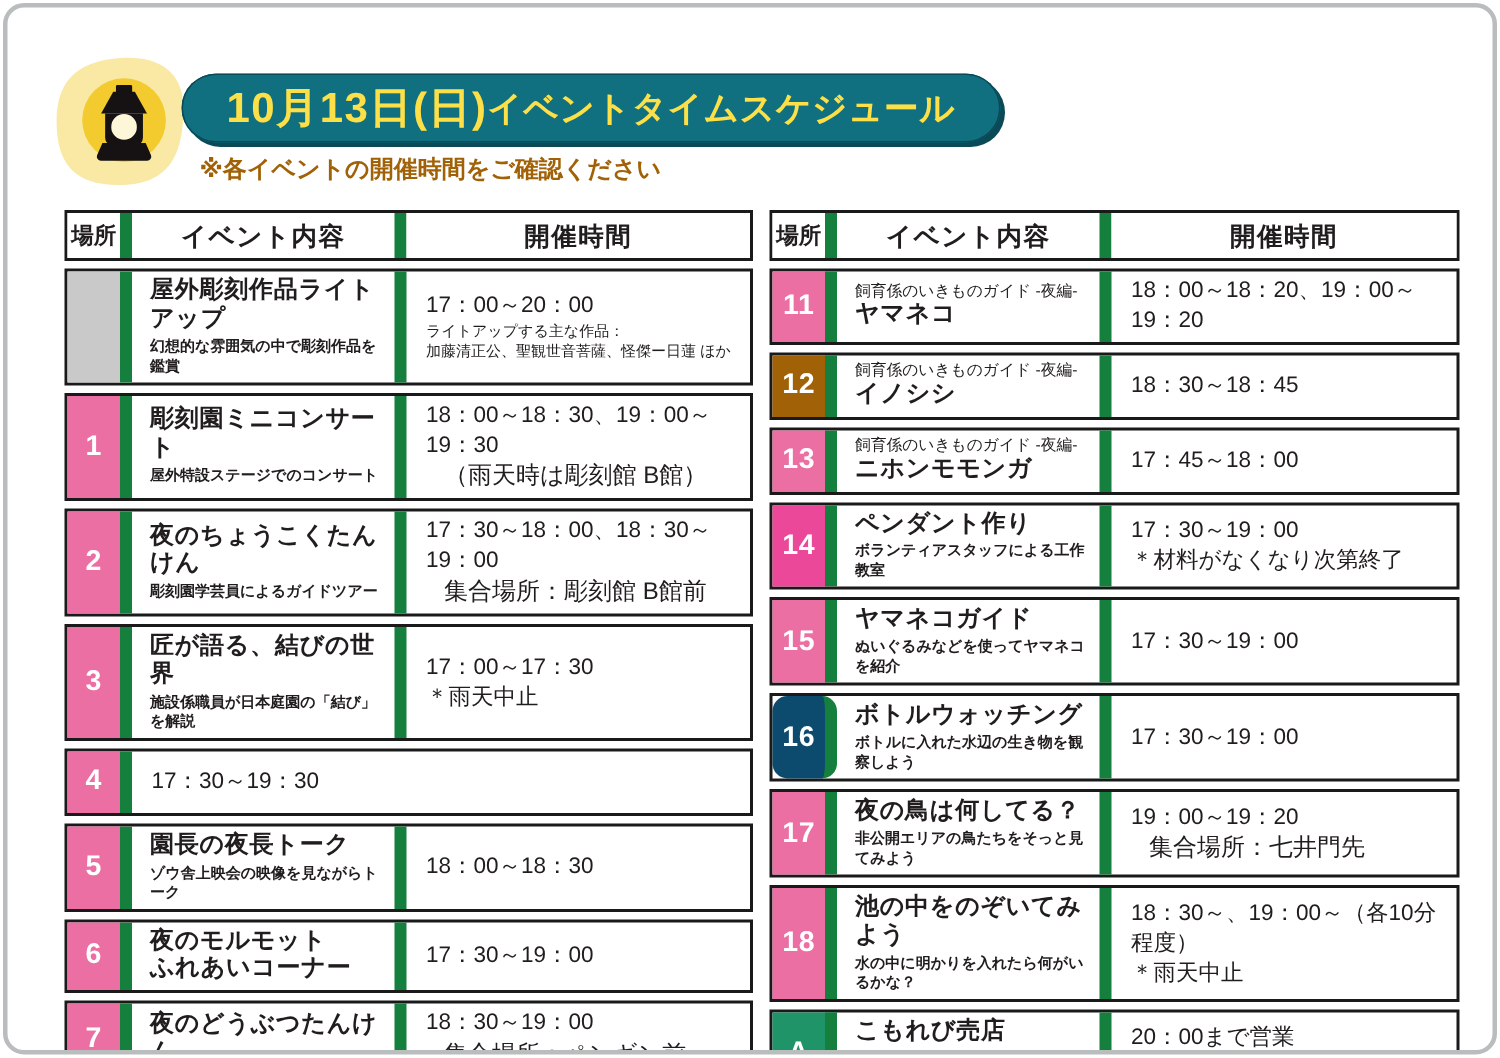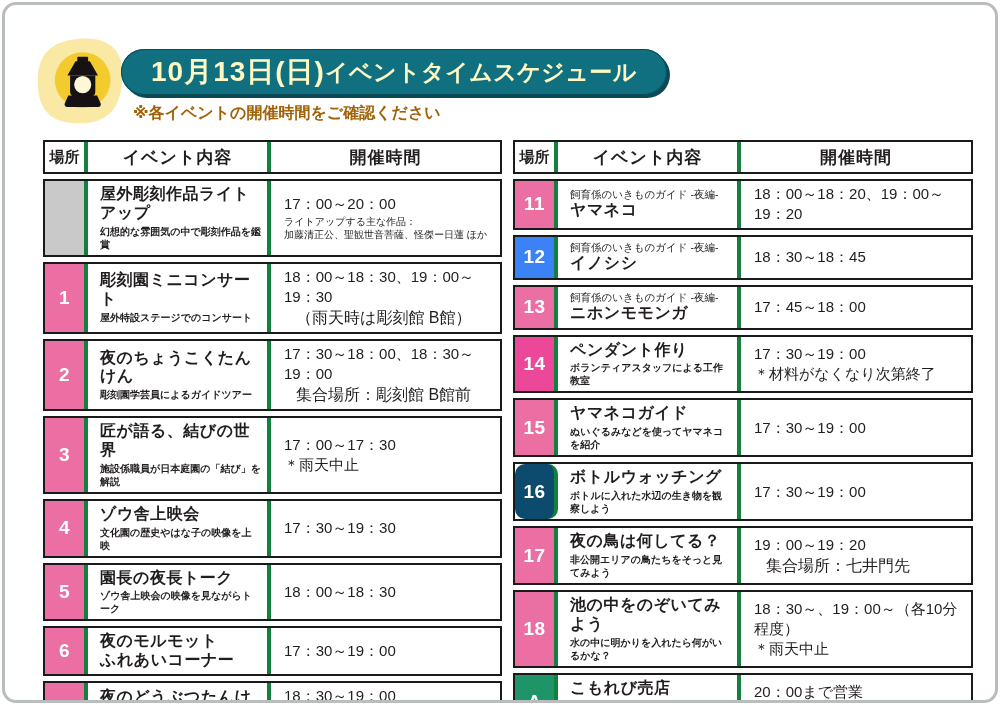--- a/index.html
+++ b/index.html
@@ -12,34 +12,34 @@
     position:absolute;inset:2px;border:3px solid #b9bdbd;border-radius:14px;
     background:#fff;overflow:hidden;
   }
   
   .header{position:absolute;top:26px;left:26px;right:10px;height:104px;}
   .blob{position:absolute;left:4px;top:4px;width:90px;height:92px;}
   .banner{
     position:absolute;left:90px;top:18px;height:46px;
     background:#117080;border-radius:24px;
     box-shadow:3px 3px 0 #0a4a57, 0 0 0 1px #0a4a57 inset;
-    display:flex;align-items:center;padding:0 30px;color:#fef9c3;white-space:nowrap;
+    display:flex;align-items:center;padding:0 30px;color:#fde047;white-space:nowrap;
   }
   .banner .date{font-size:28px;font-weight:bold;letter-spacing:1px;}
   .banner .ttl{font-size:23px;font-weight:bold;letter-spacing:0.5px;}
   .subtitle{position:absolute;left:102px;top:72px;font-size:16px;font-weight:bold;color:#a16207;}
   
   .tables{position:absolute;top:135px;left:38px;display:flex;gap:11px;}
   .col{width:459px;flex:none;}
   .col.right{width:460px;}
   .trow{
     display:grid;grid-template-columns:43px 183px 1fr;
     border:2px solid #1a1a1a;margin-bottom:5px;background:#fff;min-height:41px;
   }
-  .trow > div{border-right:4px solid #15803d;min-width:0;}
+  .trow > div{border-right:8px solid #15803d;min-width:0;}
   .trow > div:last-child{border-right:none;}
   .thead{min-height:30px;}
   .thead > div{
     display:flex;align-items:center;justify-content:center;
     font-weight:bold;background:#fff;
   }
   .thead .h-place{font-size:15px;}
   .thead .h-event,.thead .h-time{font-size:17px;letter-spacing:1px;}
   .badge{
     display:flex;align-items:center;justify-content:center;
@@ -128,24 +128,20 @@
               <div class="t">匠が語る、結びの世界</div>
               <div class="sub">施設係職員が日本庭園の「結び」を解説</div>
             </div>
             <div class="tm">
               <div class="lg">17：00～17：30</div>
               <div class="lg">＊雨天中止</div>
             </div>
           </div>
           <div class="trow">
             <div class="badge" style="background: rgb(236, 111, 164);">4</div>
-            <div class="ev">
-              <div class="t">ゾウ舎上映会</div>
-              <div class="sub">文化園の歴史やはな子の映像を上映</div>
-            </div>
             <div class="tm">
               <div class="lg">17：30～19：30</div>
             </div>
           </div>
           <div class="trow">
             <div class="badge" style="background: rgb(236, 111, 164);">5</div>
             <div class="ev">
               <div class="t">園長の夜長トーク</div>
               <div class="sub">ゾウ舎上映会の映像を見ながらトーク</div>
             </div>
@@ -186,21 +182,21 @@
             <div class="badge" style="background: rgb(236, 111, 164);">11</div>
             <div class="ev">
               <div class="pre">飼育係のいきものガイド -夜編-</div>
               <div class="t">ヤマネコ</div>
             </div>
             <div class="tm">
               <div class="lg">18：00～18：20、19：00～19：20</div>
             </div>
           </div>
           <div class="trow">
-            <div class="badge" style="background: #3b82f6;">12</div>
+            <div class="badge" style="background: #a16207;">12</div>
             <div class="ev">
               <div class="pre">飼育係のいきものガイド -夜編-</div>
               <div class="t">イノシシ</div>
             </div>
             <div class="tm">
               <div class="lg">18：30～18：45</div>
             </div>
           </div>
           <div class="trow">
             <div class="badge" style="background: rgb(236, 111, 164);">13</div>

